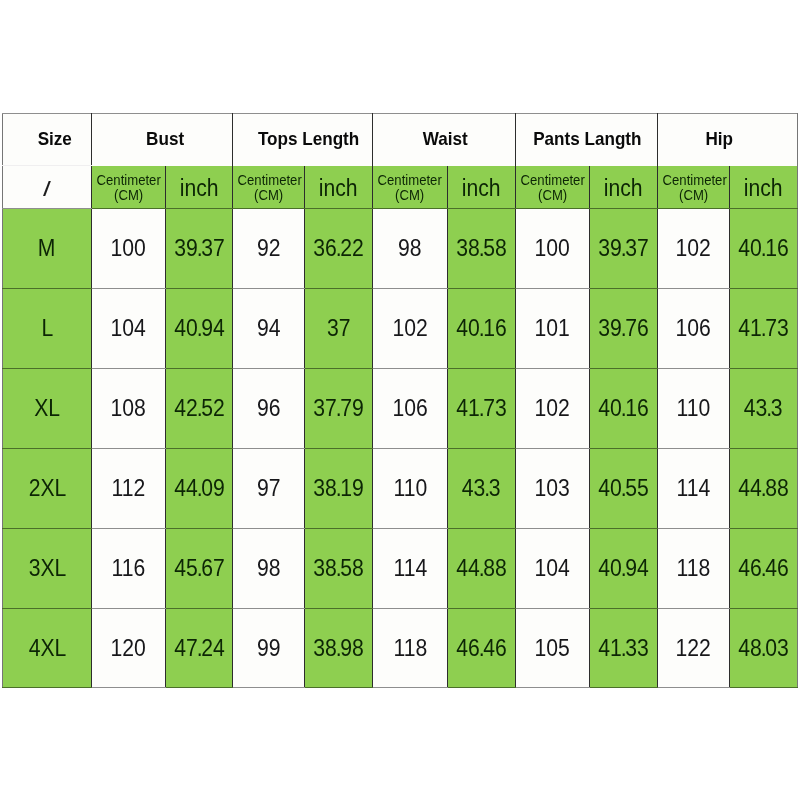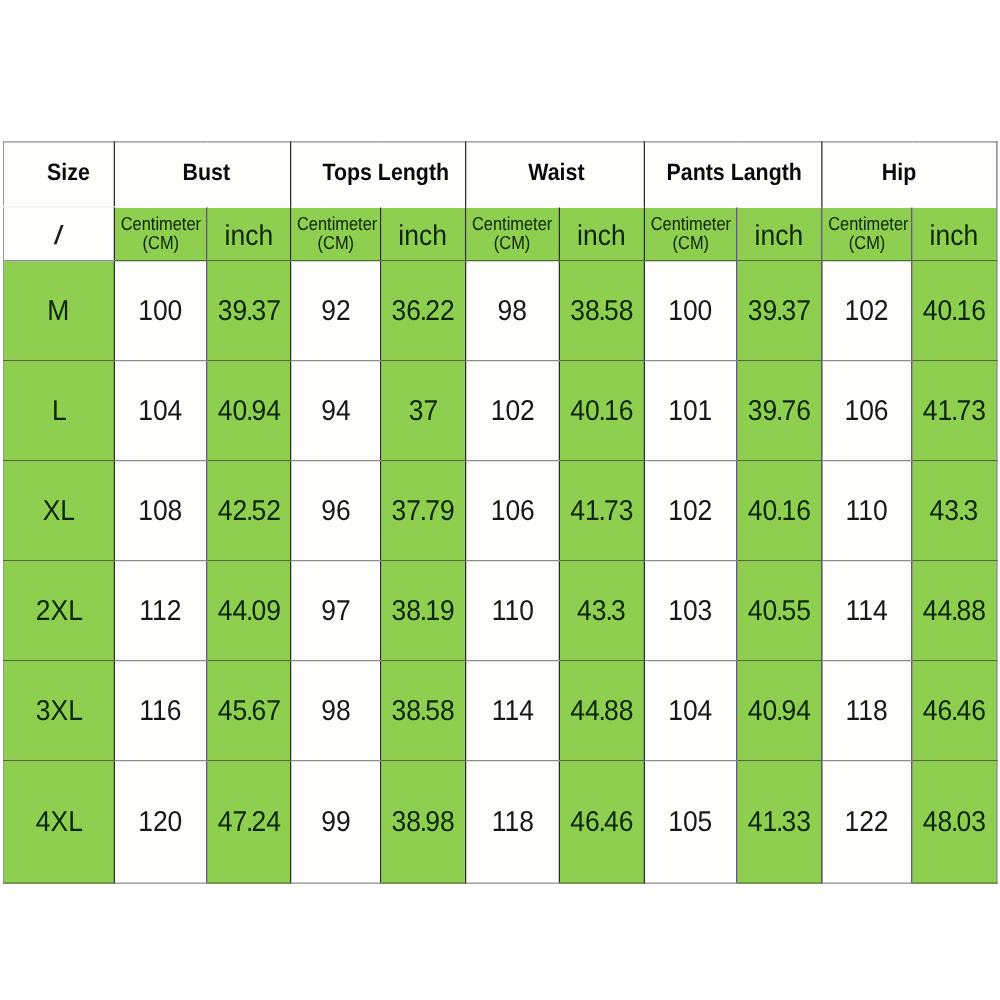--- a/index.html
+++ b/index.html
@@ -142,21 +142,21 @@
           <td class="green val"><span class="tx">45<i>.</i>67</span></td>
           <td class="white val"><span class="tx">98</span></td>
           <td class="green val"><span class="tx">38<i>.</i>58</span></td>
           <td class="white val"><span class="tx">114</span></td>
           <td class="green val"><span class="tx">44<i>.</i>88</span></td>
           <td class="white val"><span class="tx">104</span></td>
           <td class="green val"><span class="tx">40<i>.</i>94</span></td>
           <td class="white val"><span class="tx">118</span></td>
           <td class="green val"><span class="tx">46<i>.</i>46</span></td>
         </tr>
-        <tr style="height: 98px;">
+        <tr style="height: 79px;">
           <td class="green sizev"><span class="tx">4XL</span></td>
           <td class="white val"><span class="tx">120</span></td>
           <td class="green val"><span class="tx">47<i>.</i>24</span></td>
           <td class="white val"><span class="tx">99</span></td>
           <td class="green val"><span class="tx">38<i>.</i>98</span></td>
           <td class="white val"><span class="tx">118</span></td>
           <td class="green val"><span class="tx">46<i>.</i>46</span></td>
           <td class="white val"><span class="tx">105</span></td>
           <td class="green val"><span class="tx">41<i>.</i>33</span></td>
           <td class="white val"><span class="tx">122</span></td>

